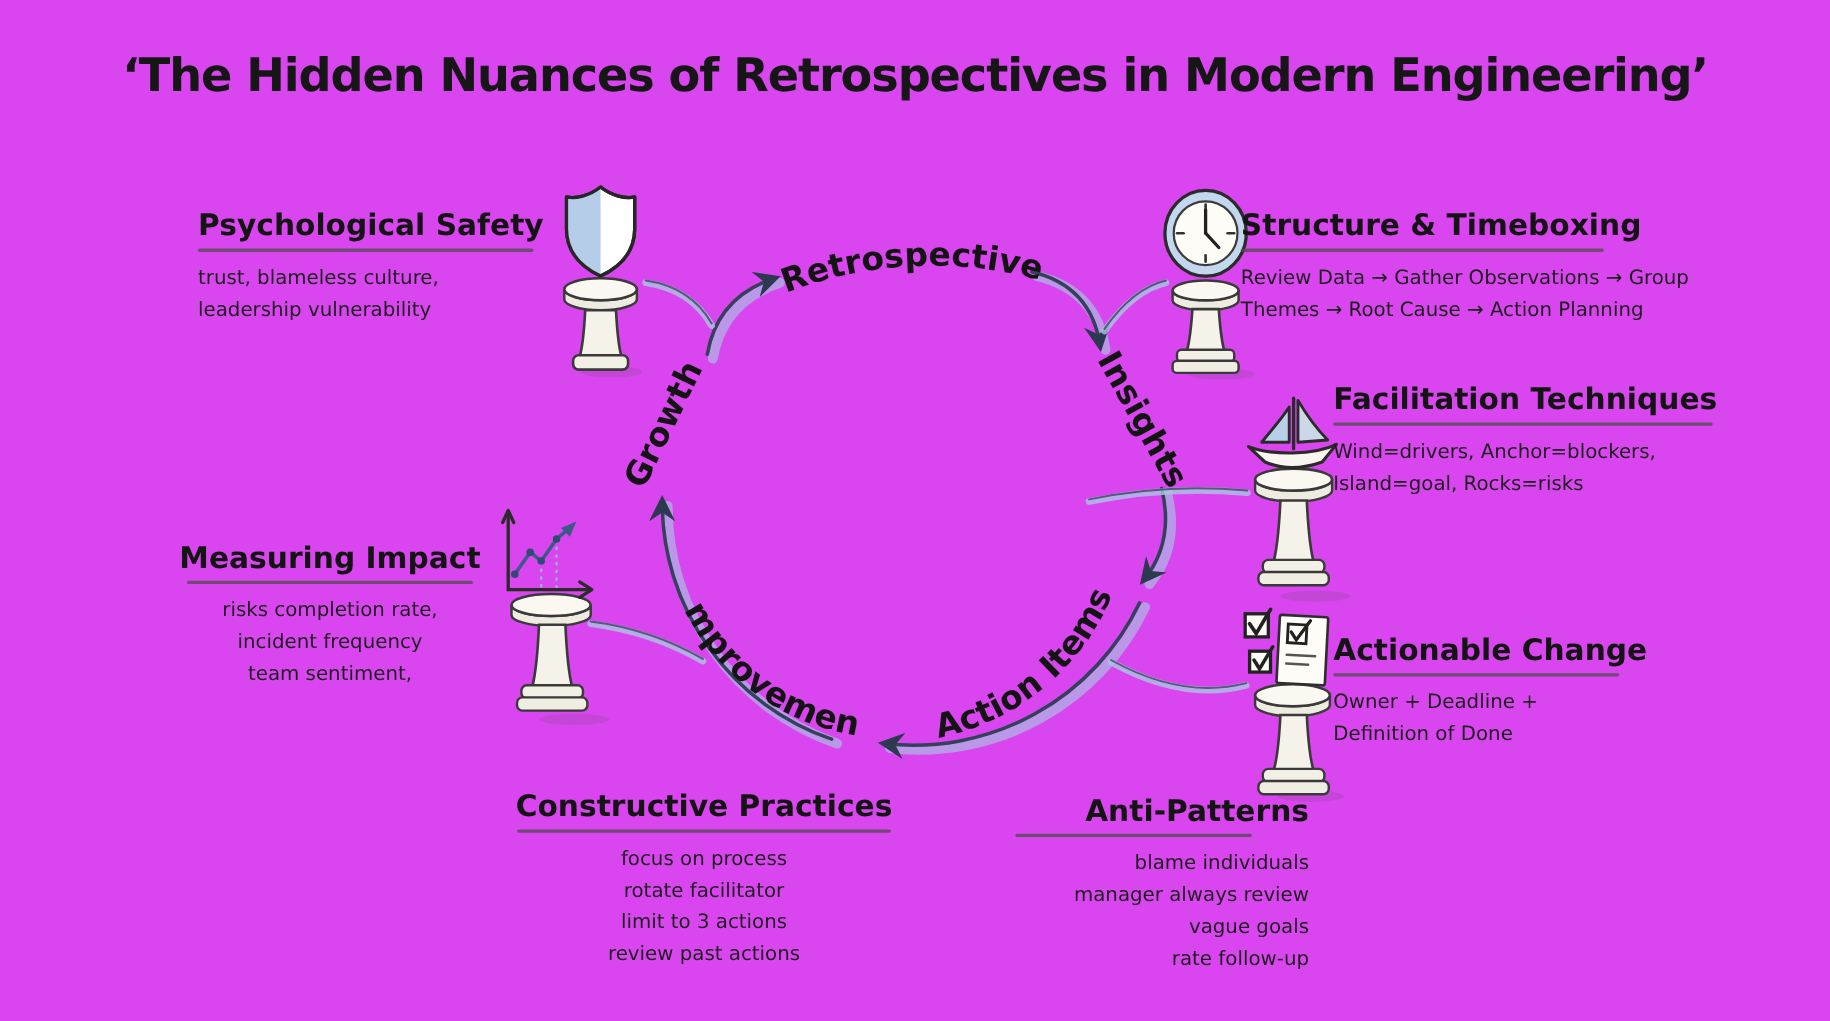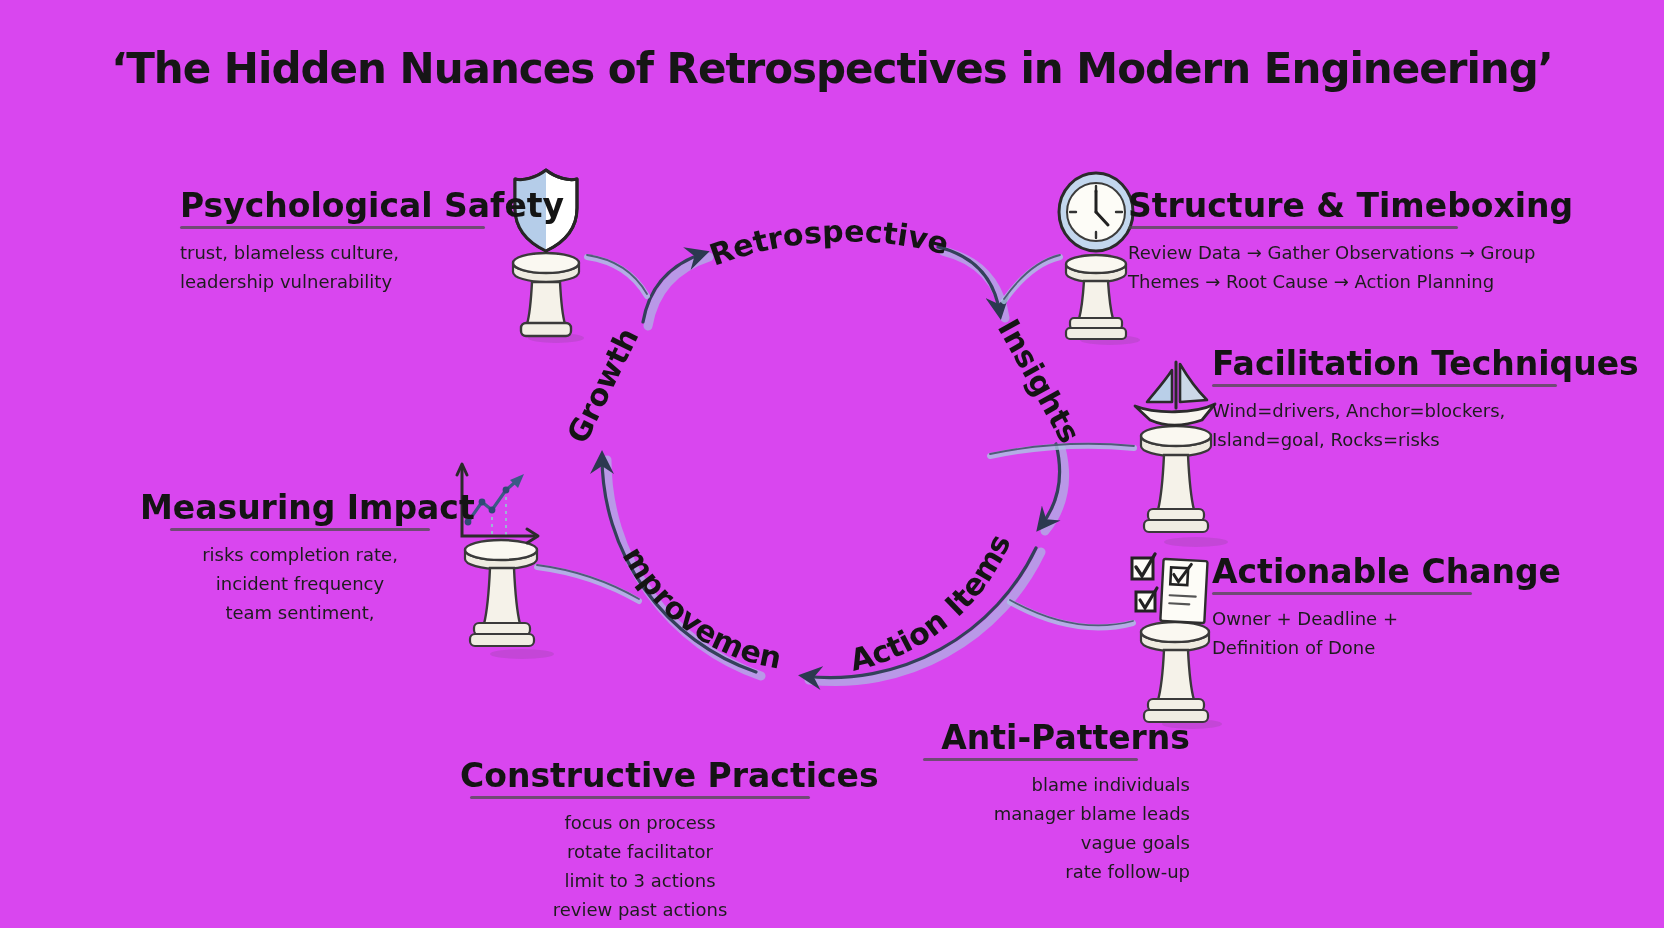--- a/index.html
+++ b/index.html
@@ -11,21 +11,21 @@
     position:relative;width:1664px;height:928px;margin:0 auto;
     background:#d946ef;overflow:hidden;color:#1f1f1f;
   }
   .title{
     position:absolute;top:44px;left:0;width:100%;
     text-align:center;font-size:42px;font-weight:bold;
     letter-spacing:-1px;color:#161616;
   }
   .section{position:absolute;}
   .section .heading{
-    font-size:33px;font-weight:bold;color:#141414;line-height:32px;
+    font-size:27px;font-weight:bold;color:#141414;line-height:32px;
     white-space:nowrap;
   }
   .section .underline{
     height:3px;background:#4c4c4c;opacity:.75;border-radius:3px;
     margin-top:4px;margin-bottom:9px;
   }
   .section .line{
     font-size:18px;color:#1d1d1d;line-height:29px;white-space:nowrap;
     font-weight:400;
   }
@@ -223,46 +223,46 @@
     <div class="line">Themes → Root Cause → Action Planning</div>
   </div>
 
   <div class="section" style="left:1212px;top:348px;width:440px;">
     <div class="heading">Facilitation Techniques</div>
     <div class="underline" style="width:345px;"></div>
     <div class="line">Wind=drivers, Anchor=blockers,</div>
     <div class="line">Island=goal, Rocks=risks</div>
   </div>
 
-  <div class="section" style="left:1212px;top:556px;width:380px;">
+  <div class="section" style="left:1212px;top:576px;width:380px;">
     <div class="heading">Actionable Change</div>
     <div class="underline" style="width:260px;"></div>
     <div class="line">Owner + Deadline +</div>
     <div class="line">Definition of Done</div>
   </div>
 
   <div class="section sec-center" style="left:140px;top:492px;width:320px;">
     <div class="heading">Measuring Impact</div>
     <div class="underline" style="width:260px;"></div>
     <div class="line">risks completion rate,</div>
     <div class="line">incident frequency</div>
     <div class="line">team sentiment,</div>
   </div>
 
-  <div class="section sec-center" style="left:460px;top:760px;width:360px;">
+  <div class="section sec-center" style="left:460px;top:718px;width:360px;">
     <div class="heading">Constructive Practices</div>
     <div class="underline" style="width:340px;"></div>
     <div class="line">focus on process</div>
     <div class="line">rotate facilitator</div>
     <div class="line">limit to 3 actions</div>
     <div class="line">review past actions</div>
   </div>
 
   <div class="section sec-center" style="left:870px;top:722px;width:320px;text-align:right;">
     <div class="heading">Anti-Patterns</div>
     <div class="underline" style="width:215px;"></div>
     <div class="line">blame individuals</div>
-    <div class="line">manager blame leads</div>
+    <div class="line">manager always review</div>
     <div class="line">vague goals</div>
     <div class="line">rate follow-up</div>
   </div>
 
 </div>
 
 </body></html>

